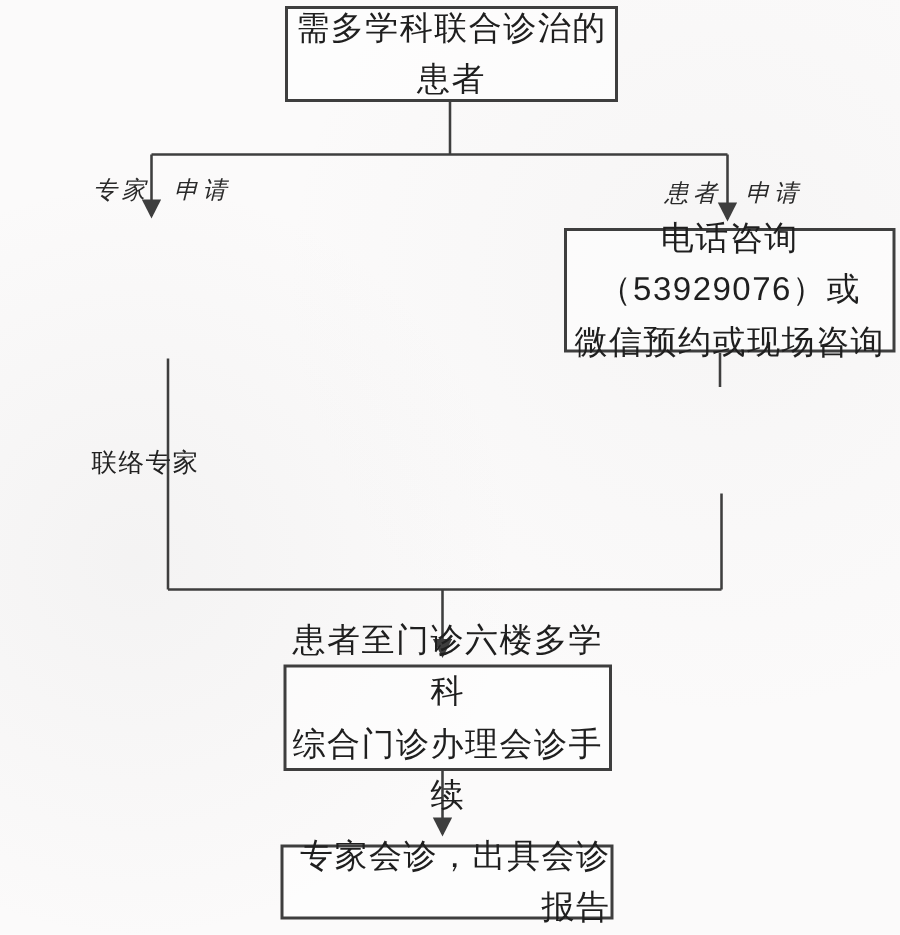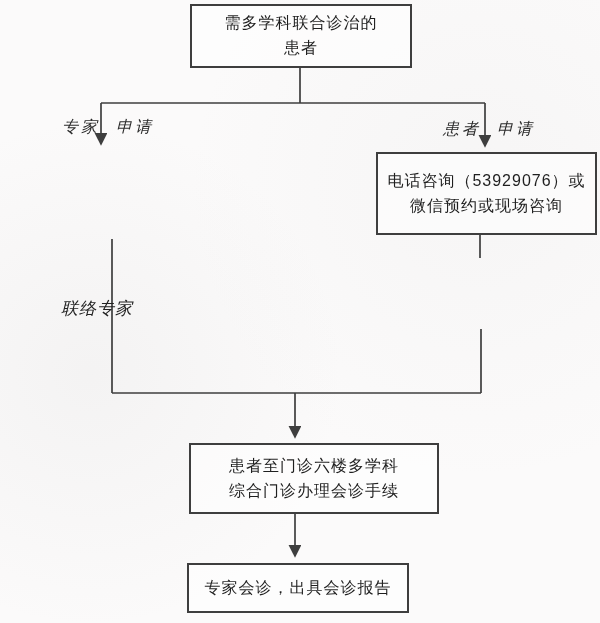--- a/index.html
+++ b/index.html
@@ -33,49 +33,48 @@
   }
   .node {
     position: absolute;
     border: 2px solid #3e3e3e;
     background: rgba(255,255,255,0.55);
     display: flex;
     align-items: center;
     justify-content: center;
     text-align: center;
     white-space: pre-line;
-    font-size: 16px;
+    font-size: 22px;
     line-height: 1.55;
     letter-spacing: 1px;
     box-sizing: border-box;
   }
   .node-start     { left: 190px; top: 4px;   width: 222px; height: 64px; }
   .node-expert    { left: 3px;   top: 150px; width: 222px; height: 89px; }
   .node-phone     { left: 376px; top: 152px; width: 221px; height: 83px; }
   .node-secretary { left: 377px; top: 258px; width: 220px; height: 71px; }
-  .node-checkin   { left: 189px; top: 443px; width: 250px; height: 71px; }
-  .node-report    { left: 187px; top: 563px; width: 222px; height: 50px; }
+  .node-checkin   { left: 189px; top: 443px; width: 219px; height: 71px; }
+  .node-report    { left: 187px; top: 563px; width: 222px; height: 50px; text-align: right; }
   .branch-label {
     position: absolute;
     display: flex;
     font-size: 16px;
     font-style: italic;
     letter-spacing: 3px;
     color: #2a2a2a;
     text-align: center;
   }
   .branch-label-left  { left: 62px;  top: 117px; gap: 16px; }
   .branch-label-right { left: 443px; top: 119px; gap: 16px; }
   .float-label {
     position: absolute;
     font-size: 17px;
     letter-spacing: 1px;
     color: #222222;
     white-space: nowrap;
-    font-style: italic;
   }
   .label-contact { left: 61px;  top: 297px; }
   .label-team    { left: 408px; top: 371px; }
 </style>
 </head>
 <body>
 
 <div class="stage">
 
   <svg class="connectors" viewBox="0 0 600 623">

